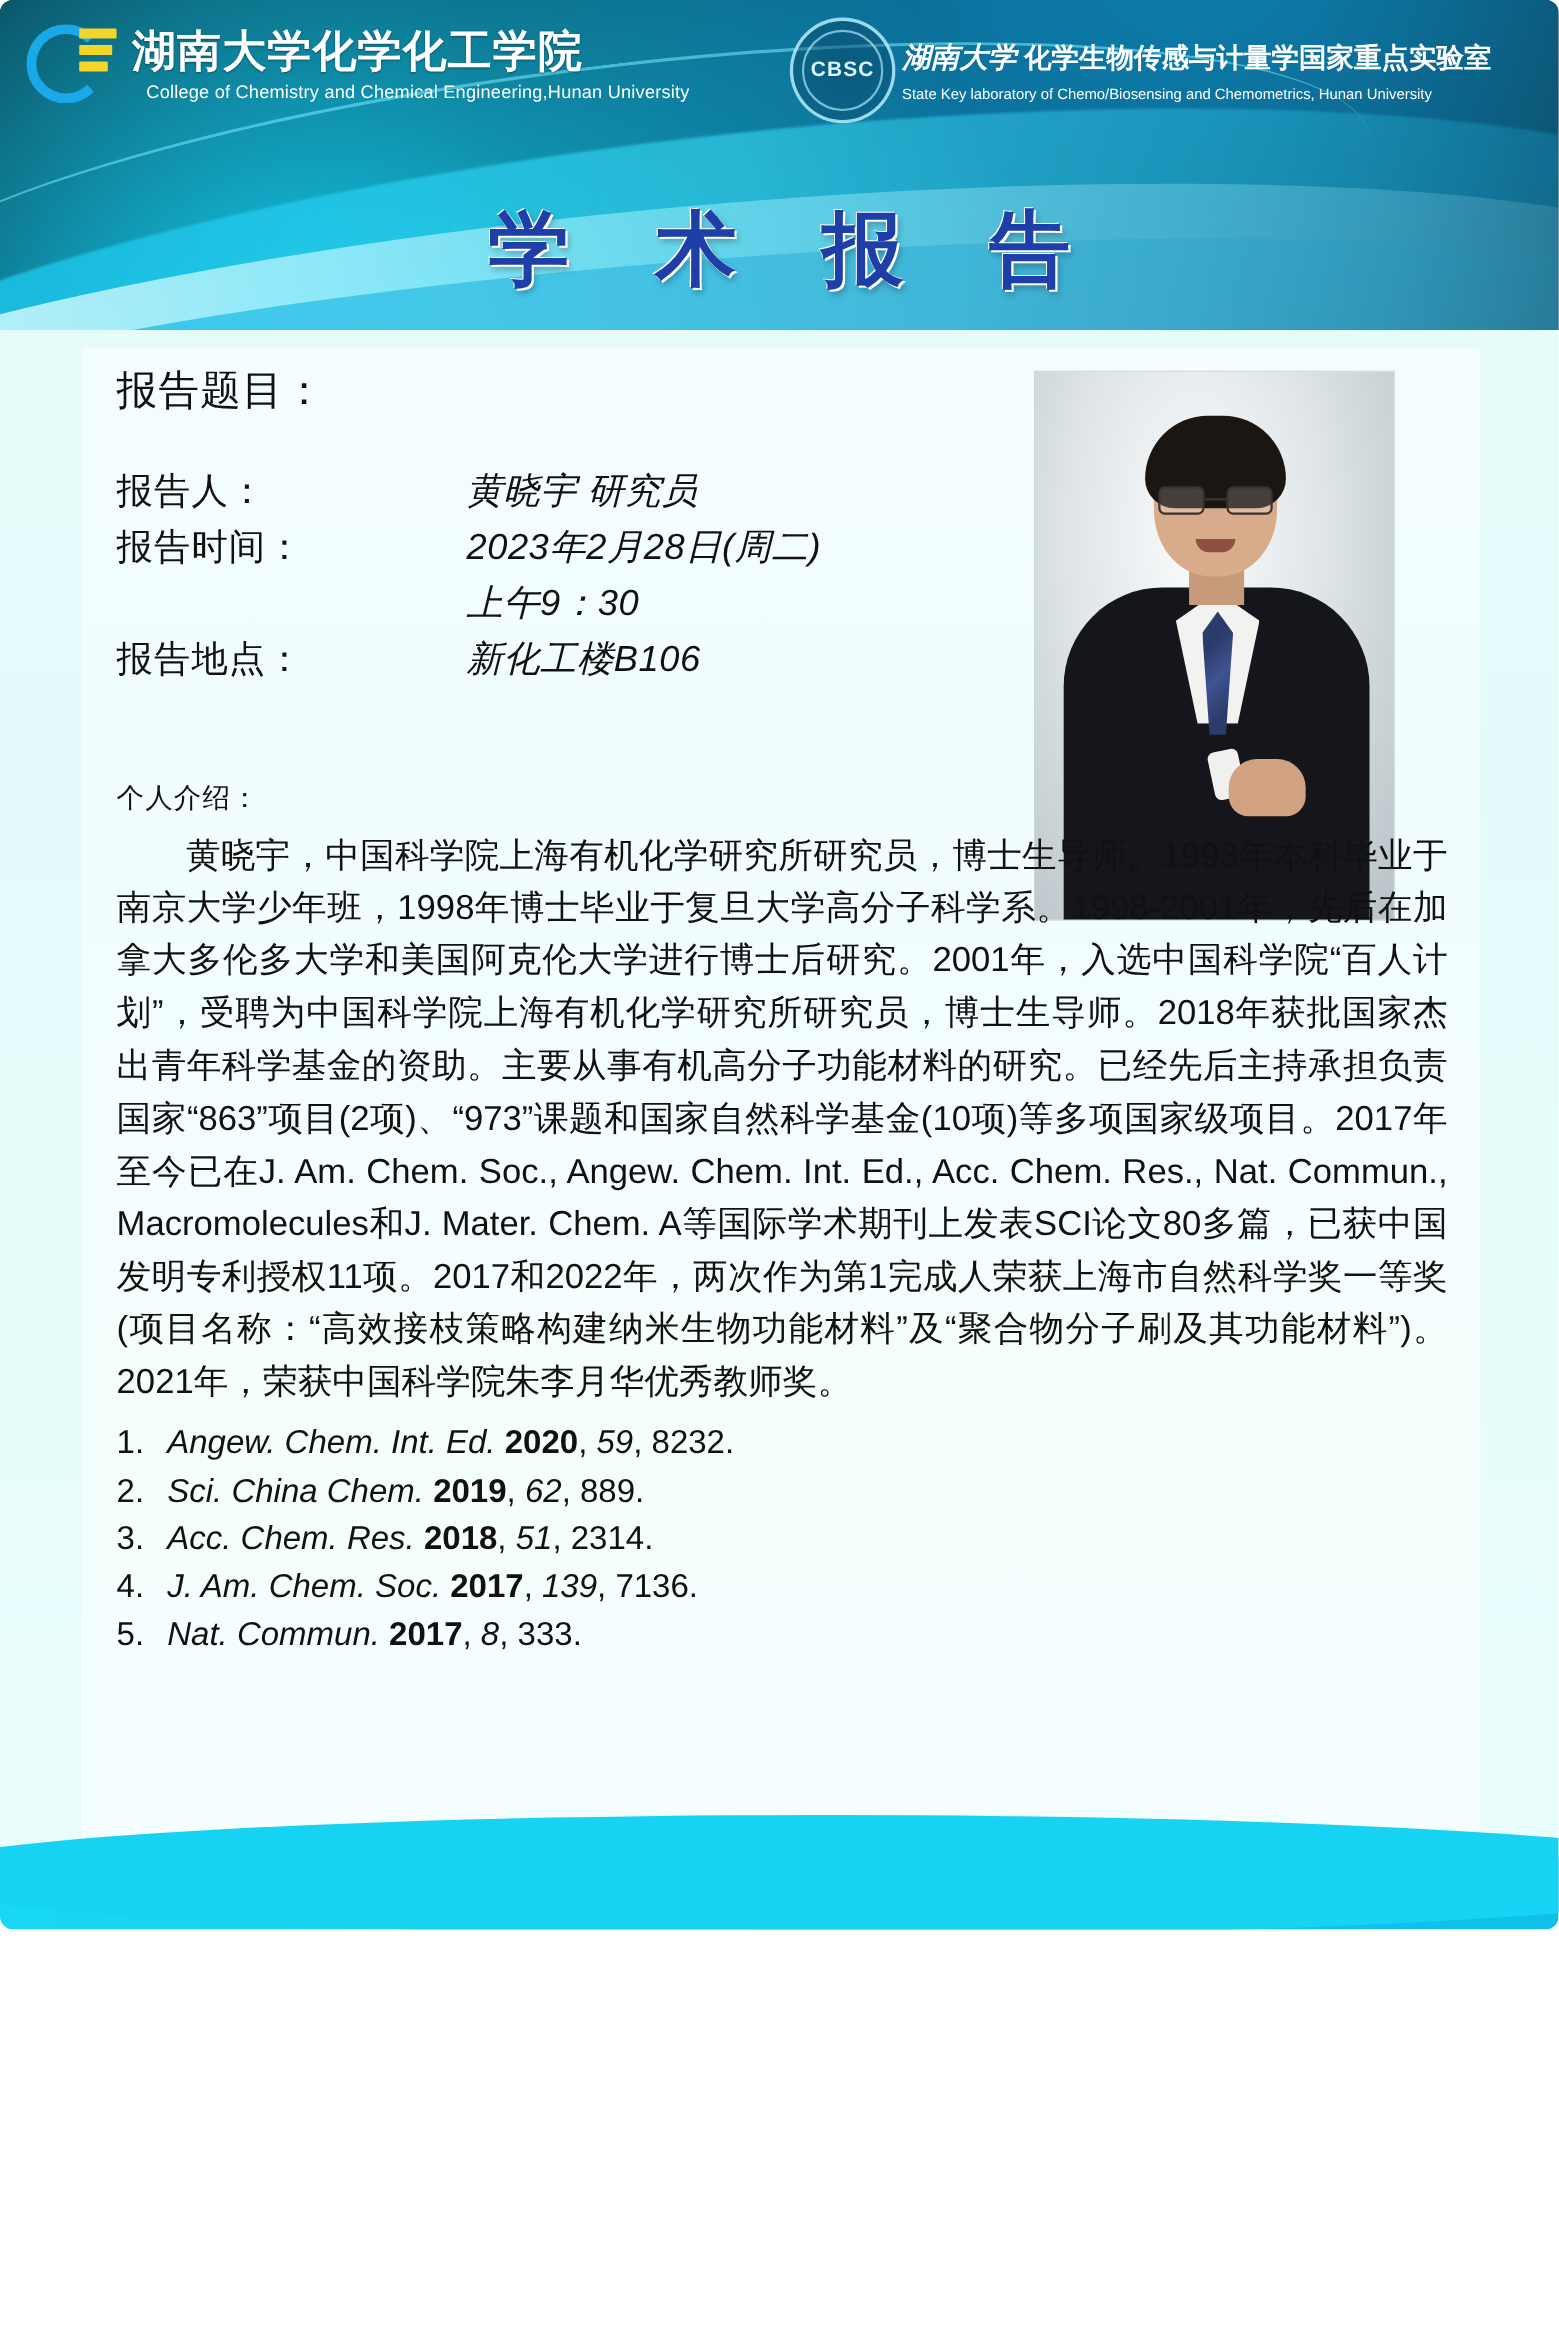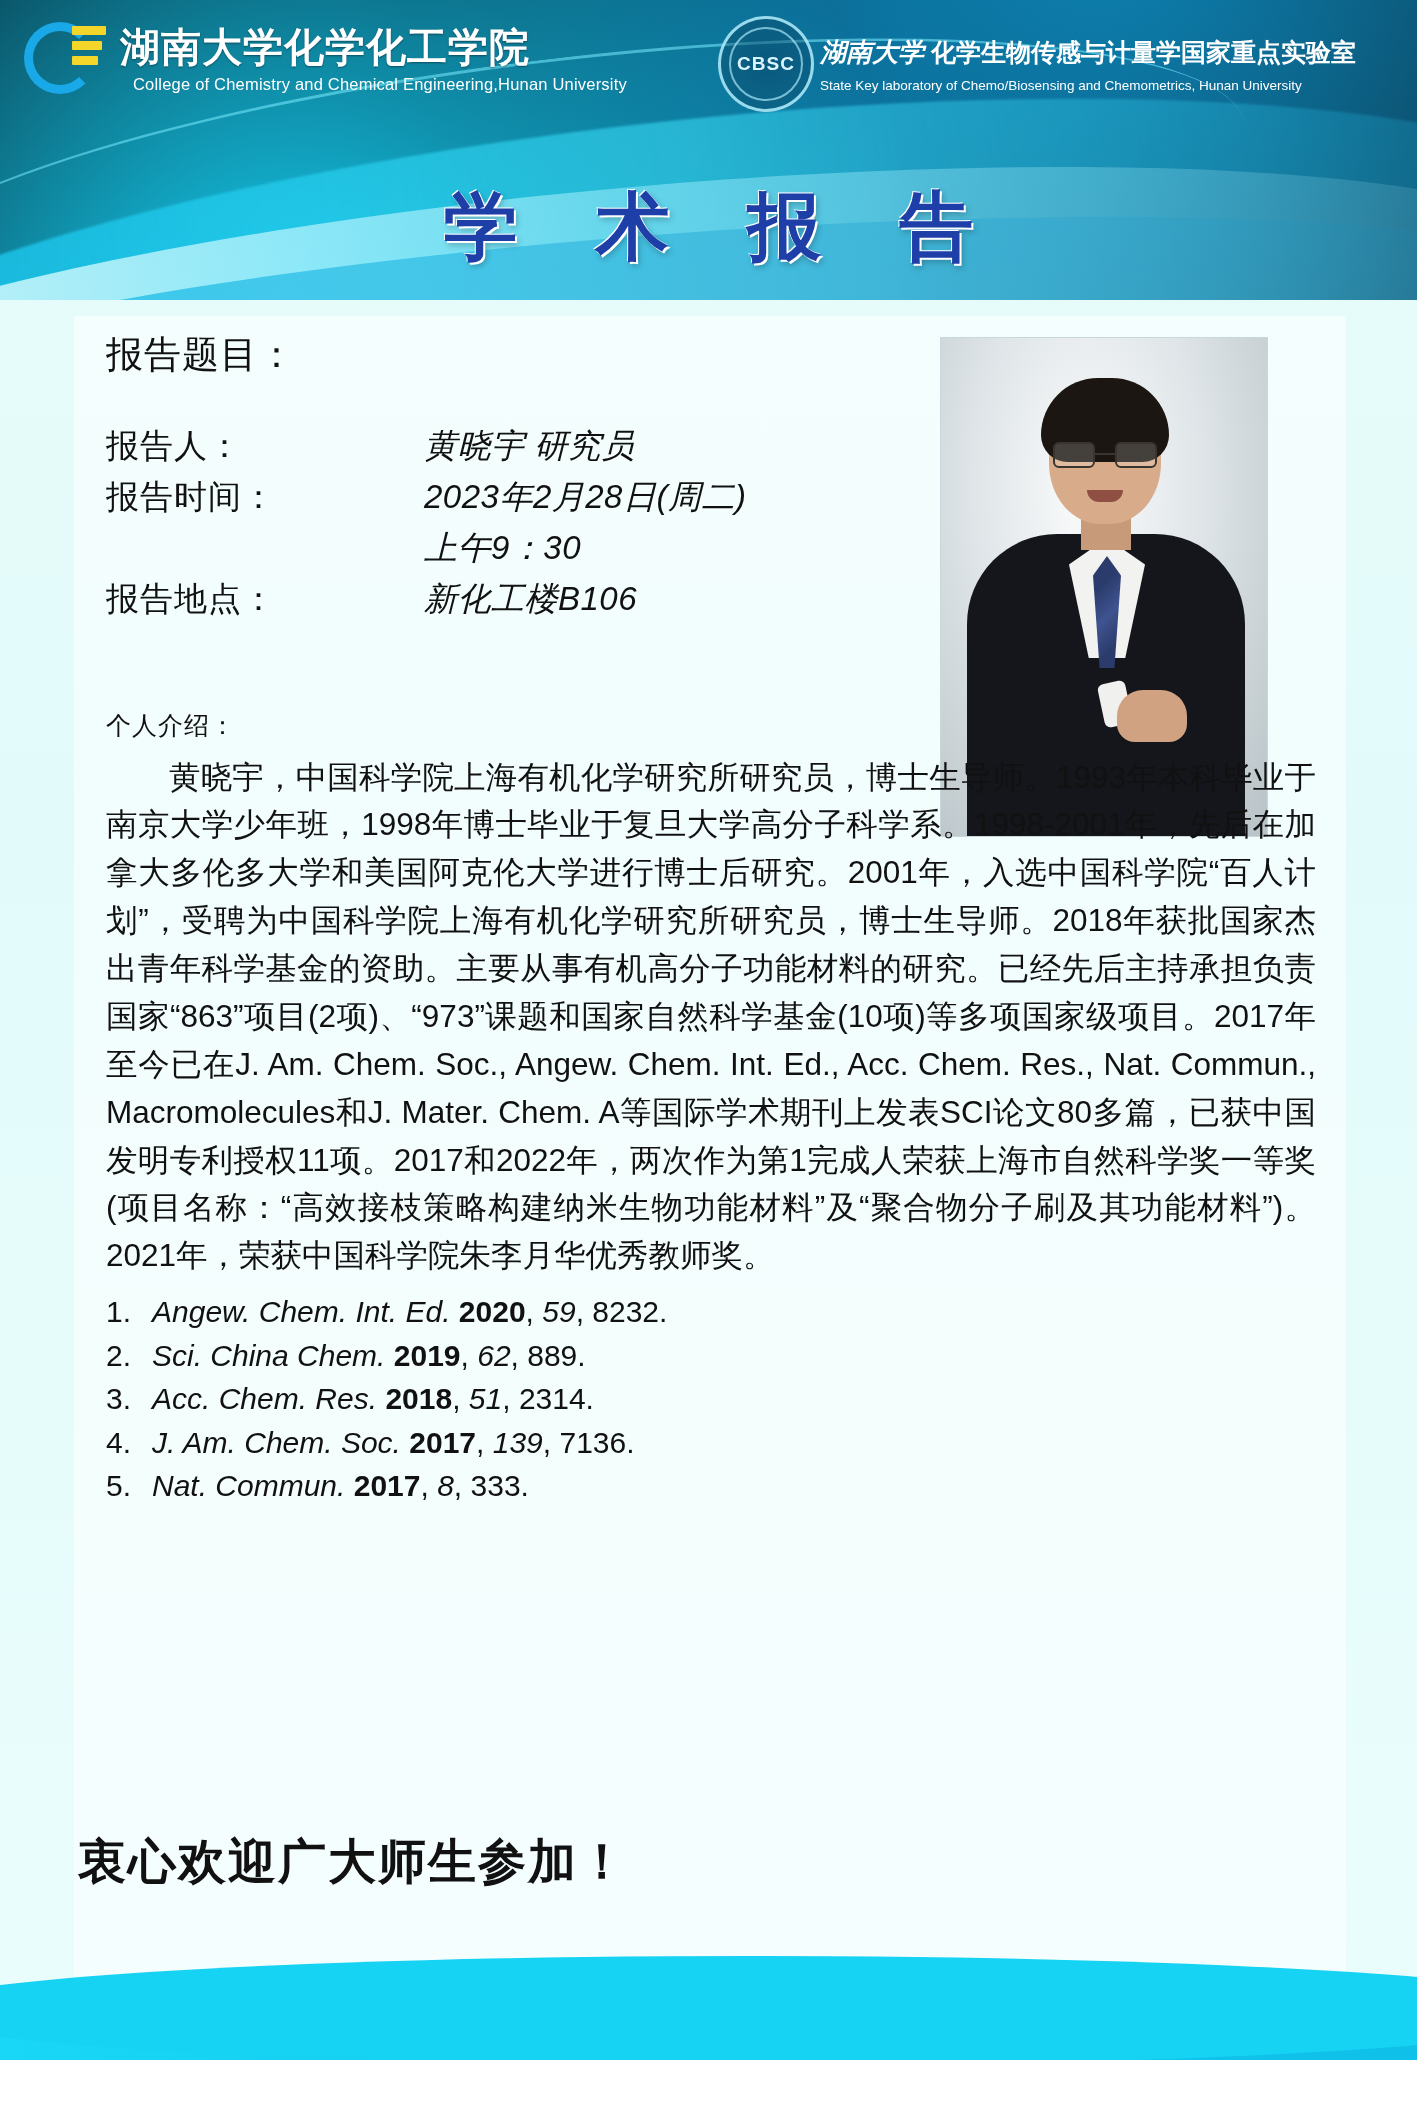--- a/index.html
+++ b/index.html
@@ -5,23 +5,24 @@
   * { box-sizing: border-box; margin: 0; padding: 0; }
   html, body {
     width: 1417px;
     height: 2126px;
     background: #ffffff;
     font-family: "Liberation Sans", sans-serif;
   }
   .poster {
     position: relative;
     width: 1417px;
-    height: 2060px;
+    height: 1754px;
     overflow: hidden;
     background: linear-gradient(180deg, #e8fcfb 0%, #e2fbfa 40%, #e6fcfb 70%, #eafdfd 100%);
+    border-radius: 12px;
   }
 
   
   .header-band {
     position: absolute;
     top: 0; left: 0;
     width: 1417px;
     height: 300px;
     background: #0b1f2e;
     overflow: hidden;

